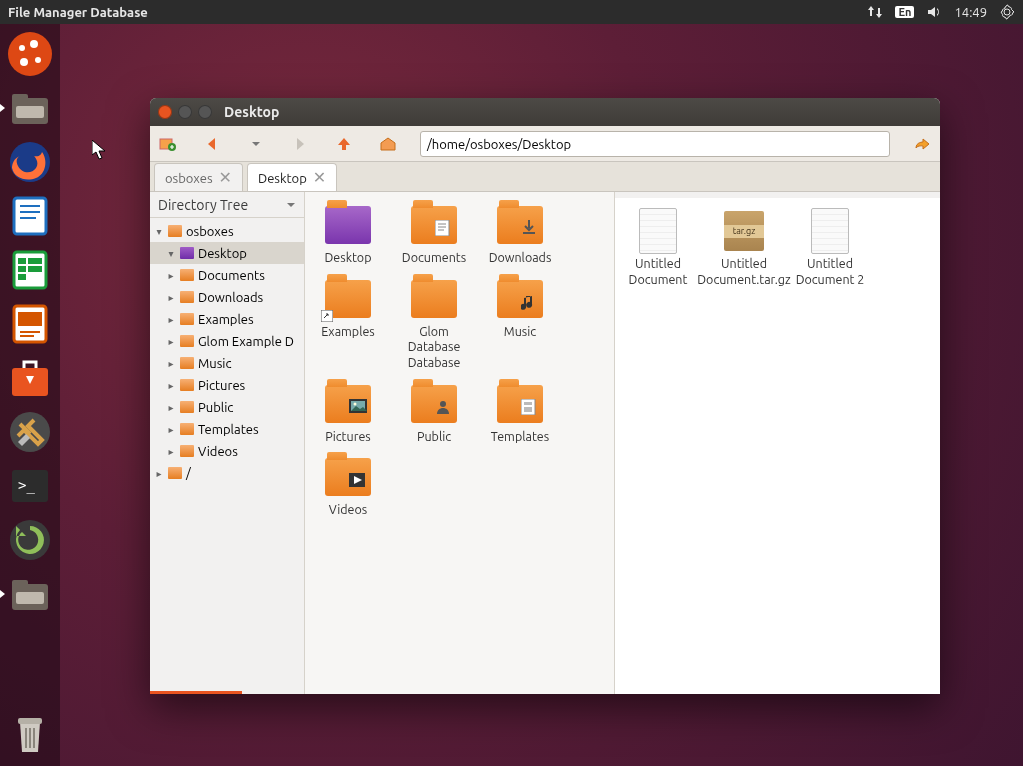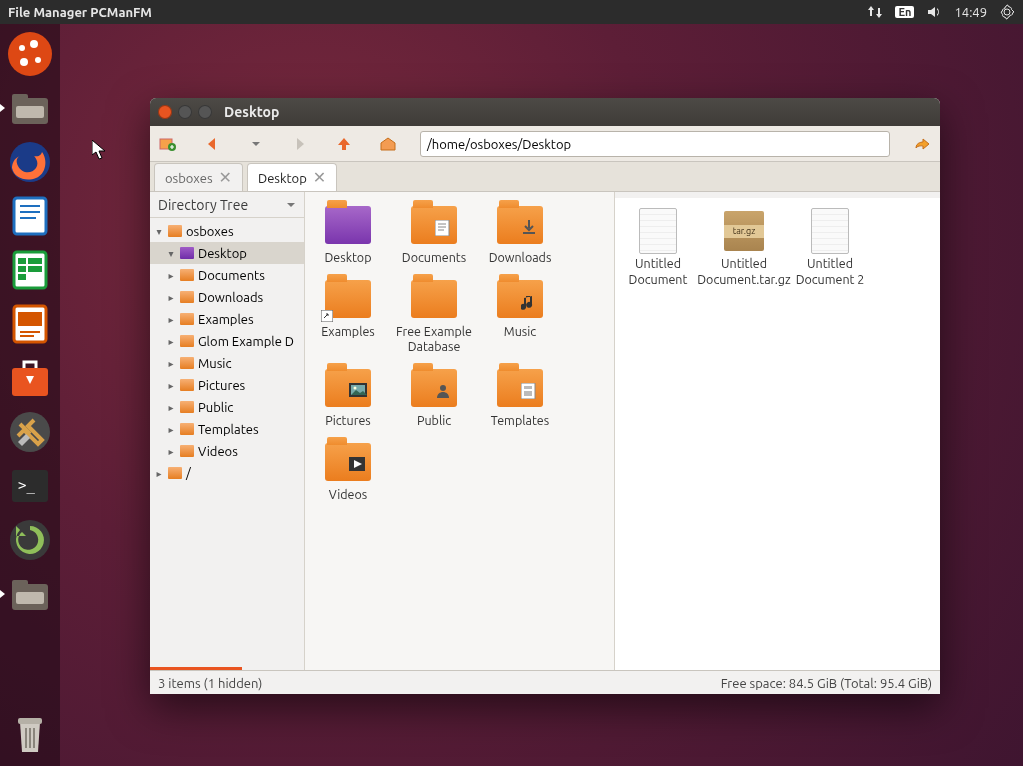--- a/index.html
+++ b/index.html
@@ -128,21 +128,21 @@
   }
   .side-bottom-line{height:3px;background:#e95420;width:92px;margin-left:0;}
 
   
   .cursor{position:absolute; left:92px; top:140px; z-index:60;}
 </style>
 </head>
 <body>
 
 <div class="top-panel">
-  <span>File Manager PCManFM</span>
+  <span>File Manager Database</span>
   <div class="spacer"></div>
   <div class="indicator">
     <svg width="16" height="16">
         <path d="M4 2l3 4H5v6H3V6H1zM12 14l-3-4h2V4h2v6h2z"></path>
       </svg>
   </div>
   <div class="indicator">
     <span class="lang-box">En</span>
   </div>
   <div class="indicator">
@@ -442,21 +442,21 @@
                   <rect width="12" height="12" fill="#fff" stroke="#555"></rect>
                   <path d="M3 8l4-4M5 4h2v2" stroke="#333" fill="none"></path>
                 </svg>
               </div>
               <span>Examples</span>
             </div>
             <div class="item">
               <div class="icon">
                 <div class="folder-big "></div>
               </div>
-              <span>Free Example Database</span>
+              <span>Glom Database Database</span>
             </div>
             <div class="item">
               <div class="icon">
                 <div class="folder-big ">
                   <span class="overlay"><svg width="18" height="16" viewBox="0 0 18 16">
                       <path d="M5 2v10a3 3 0 11-2-2V4l8-2v8a3 3 0 11-2-2V2z" fill="#333"></path>
                     </svg></span>
                 </div>
               </div>
               <span>Music</span>
@@ -528,17 +528,13 @@
               <div class="icon">
                 <div class="paper"></div>
               </div>
               <span>Untitled Document 2</span>
             </div>
           </div>
       </div>
     </div>
   </div>
 
-  <div class="statusbar">
-    <span>3 items (1 hidden)</span>
-    <span>Free space: 84.5 GiB (Total: 95.4 GiB)</span>
-  </div>
 </div>
 
 </body></html>

